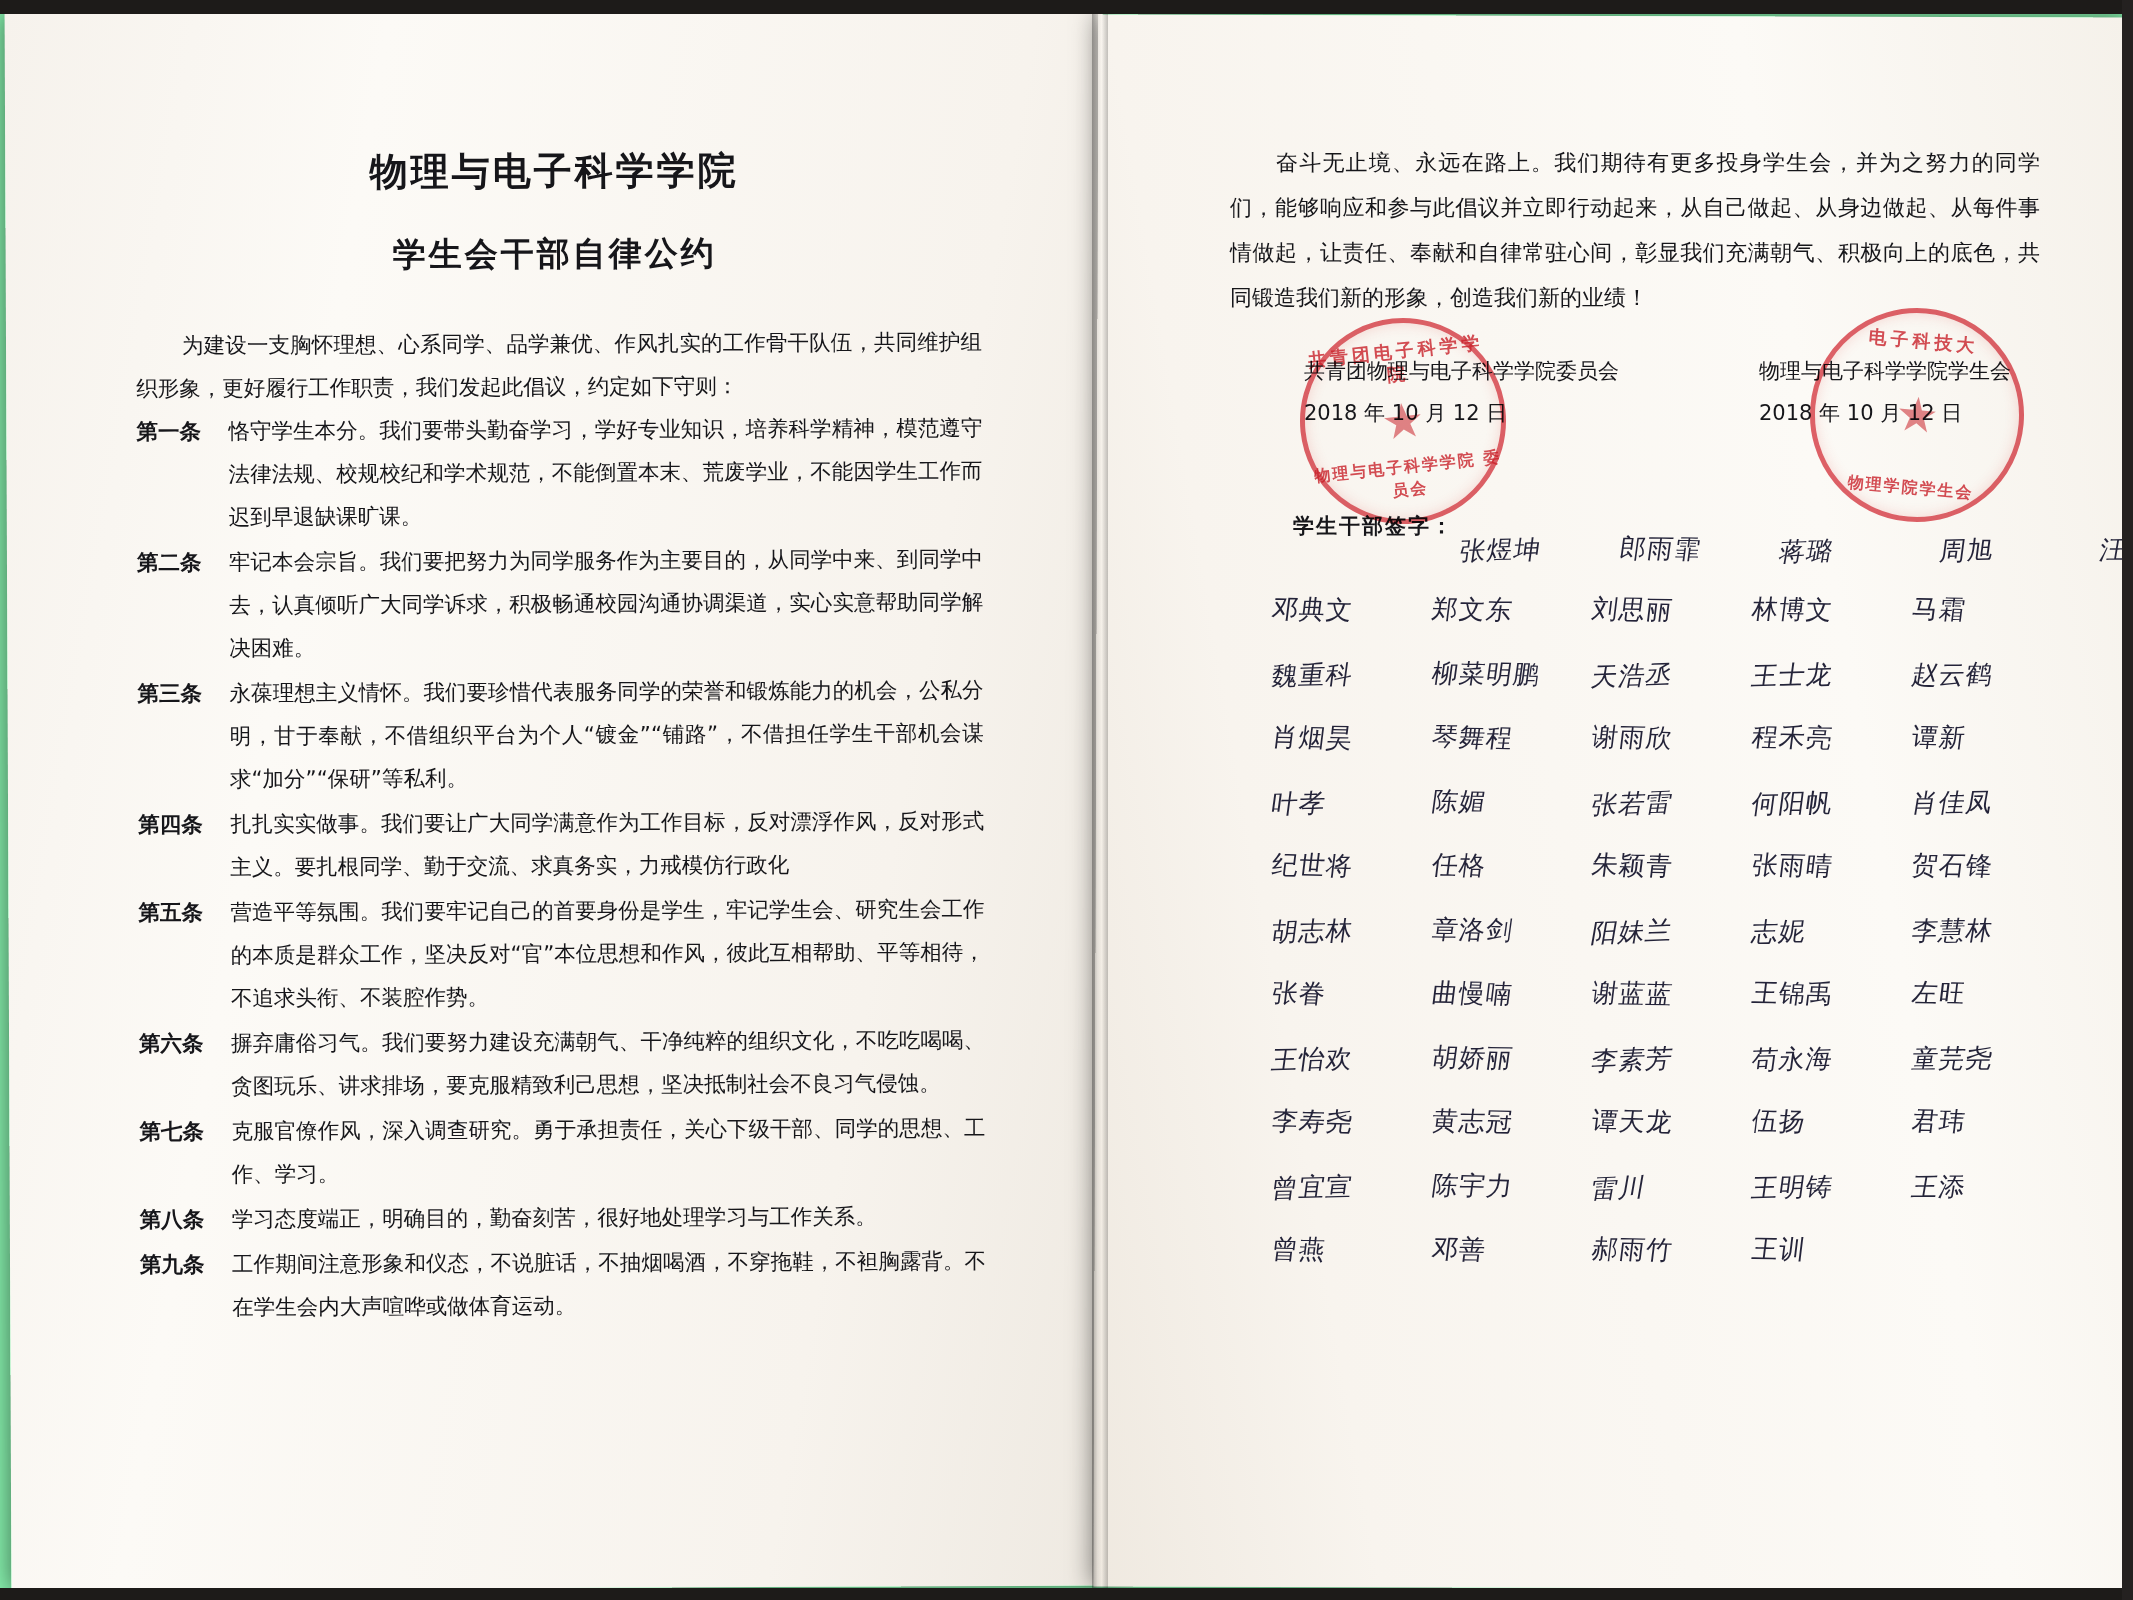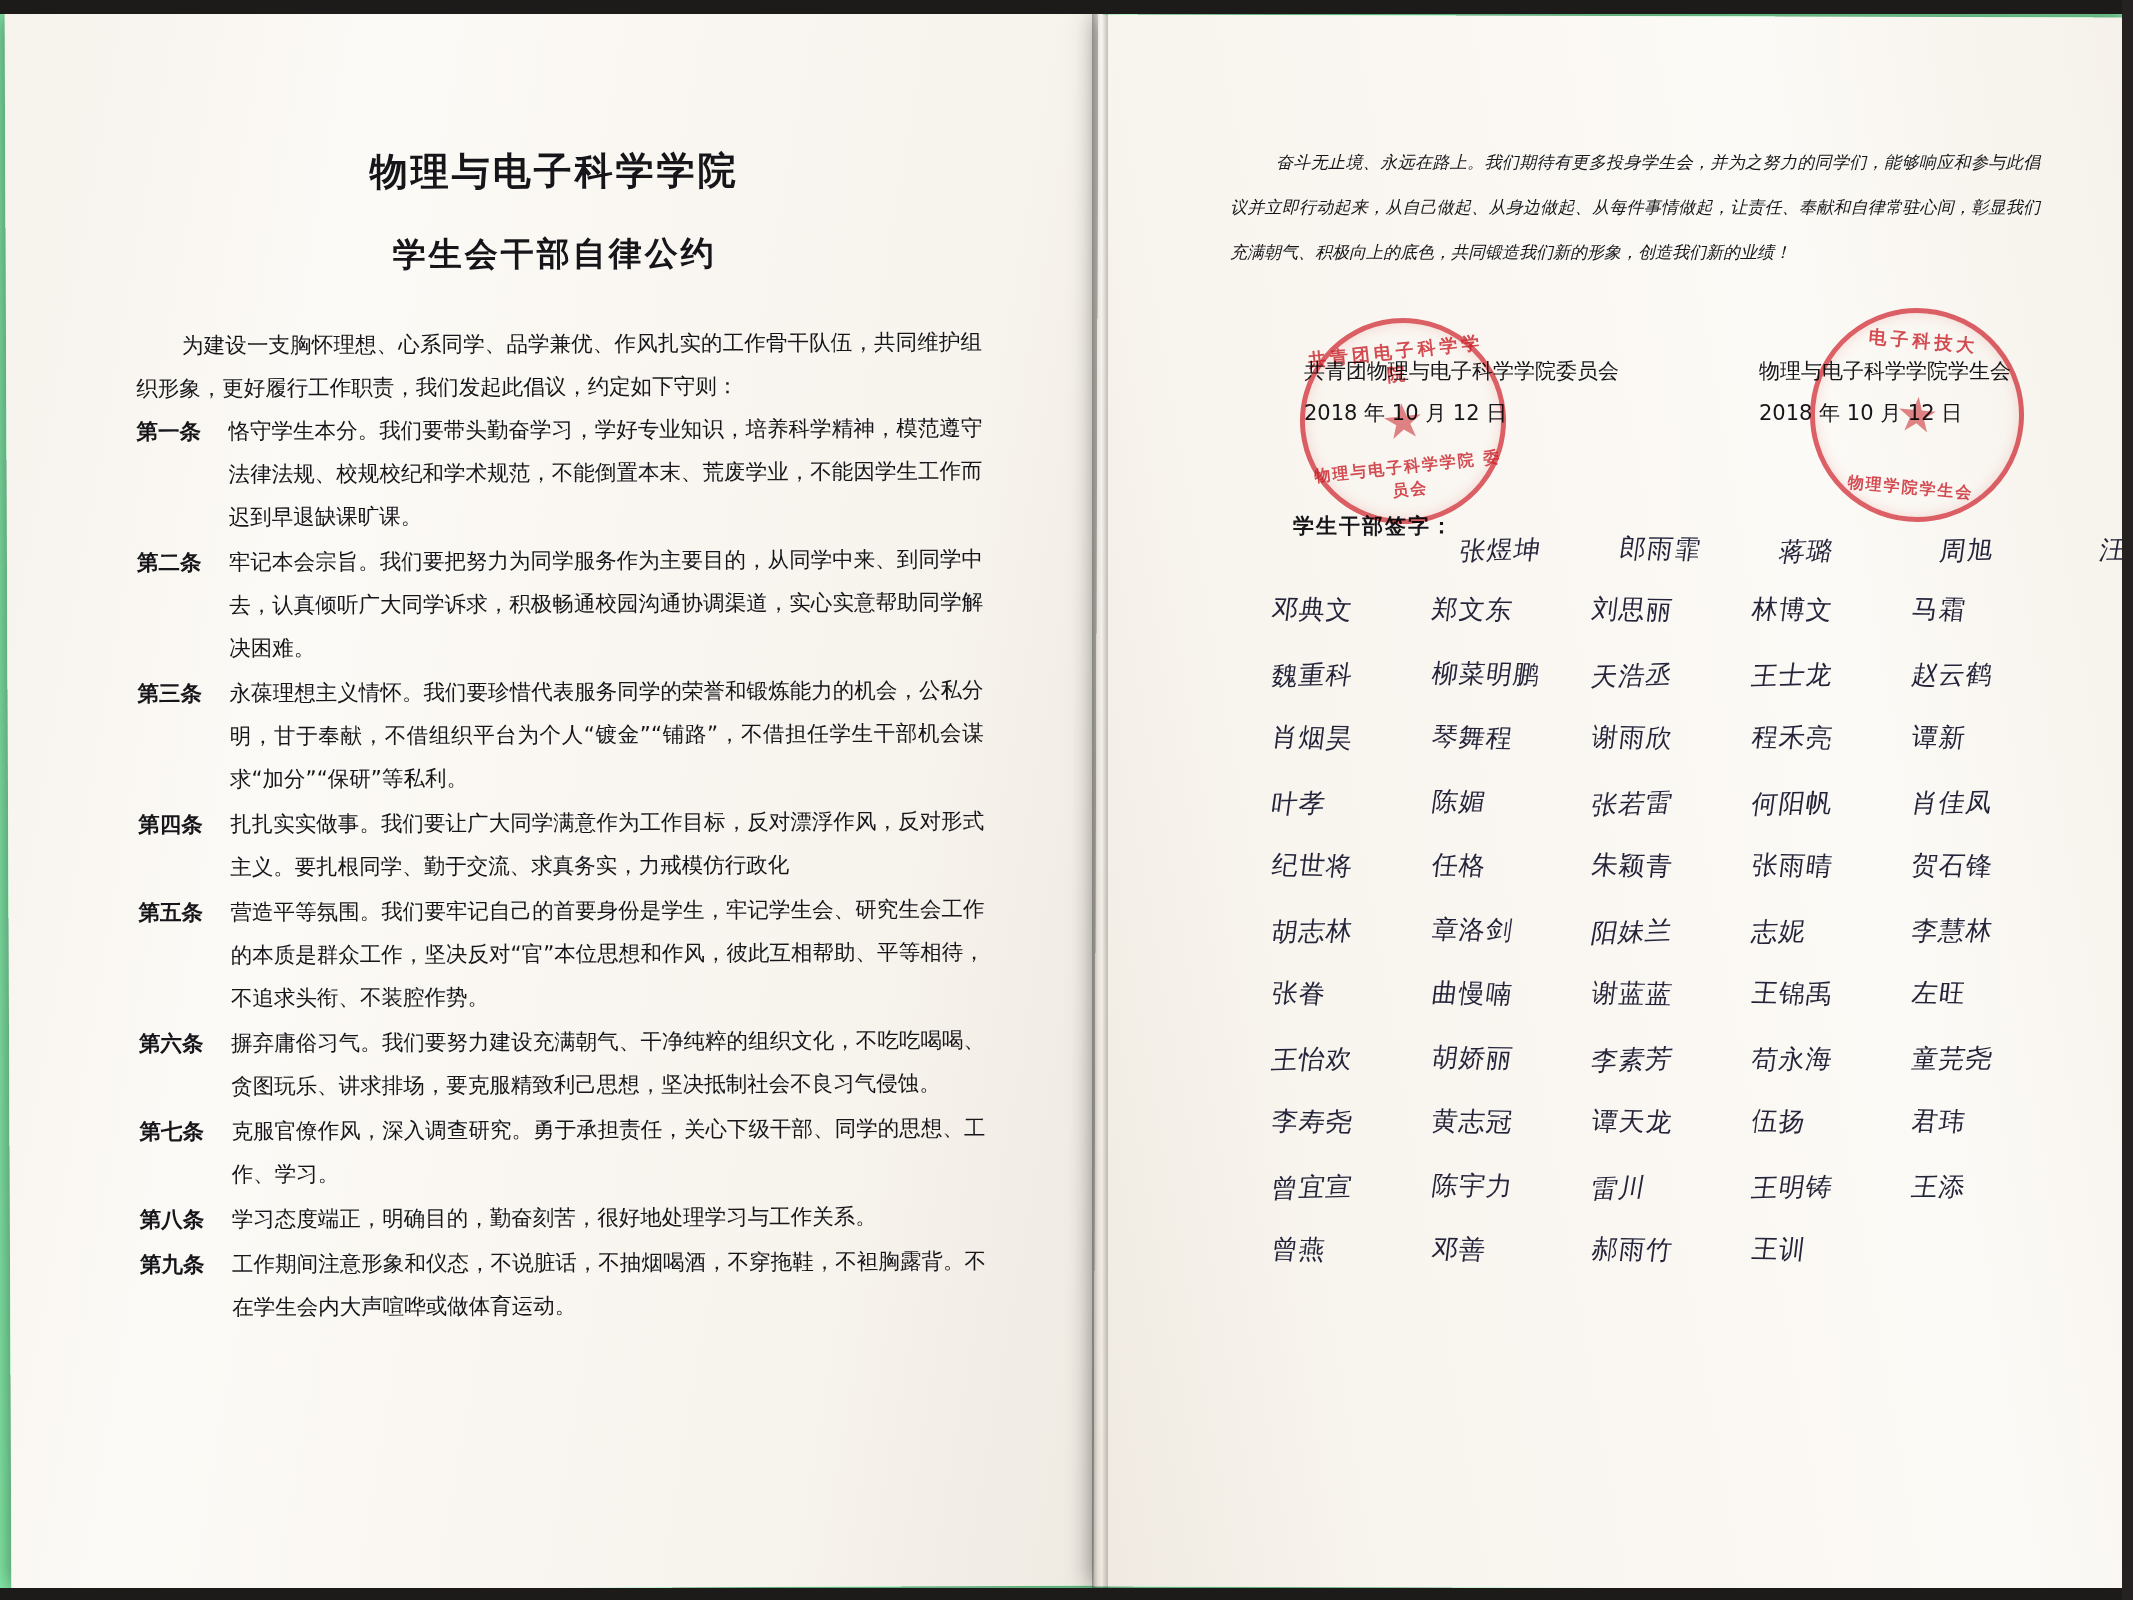--- a/index.html
+++ b/index.html
@@ -97,25 +97,24 @@
     font-weight: bold;
   }
   .clause-body {
     flex: 1 1 auto;
     text-align: justify;
   }
   
   .closing {
     left: 1230px; top: 140px;
     width: 810px;
-    font-size: 17px;
+    font-size: 22px;
     line-height: 45px;
     text-indent: 46px;
     text-align: justify;
-    font-style: italic;
   }
   .signline-left {
     left: 1304px; top: 350px;
     font-size: 21px;
     line-height: 42px;
   }
   .signline-right {
     left: 1740px; top: 350px;
     font-size: 21px;
     line-height: 42px;

